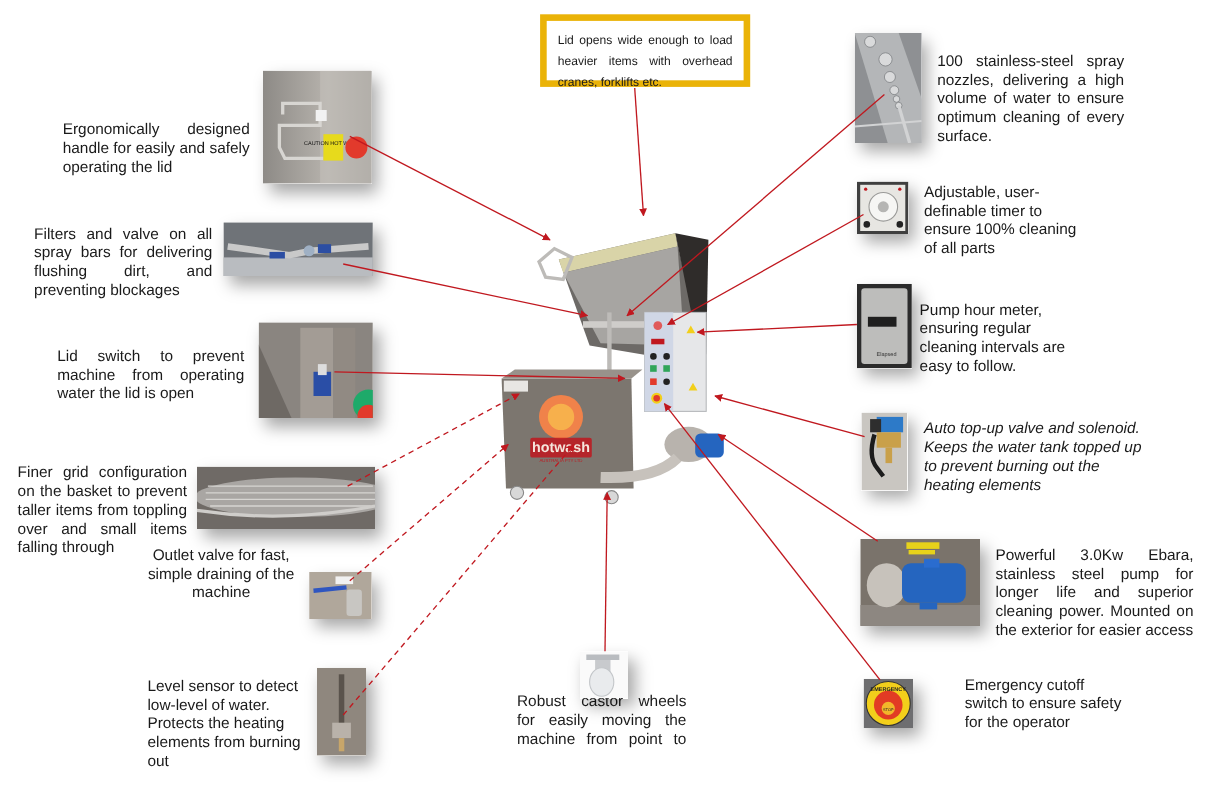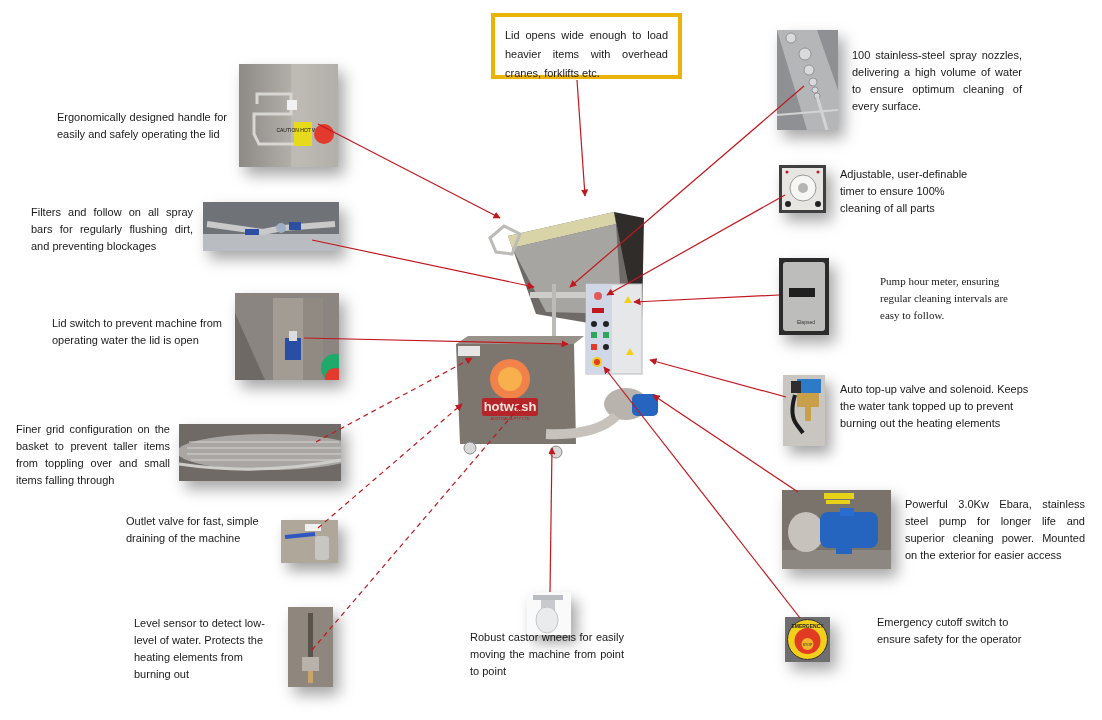--- a/index.html
+++ b/index.html
@@ -1,43 +1,43 @@
 <!DOCTYPE html>
 <html><head>
 <meta charset="utf-8">
 <style>
   html, body { margin:0; padding:0; background:#ffffff; }
   body { width:1102px; height:720px; position:relative; overflow:hidden;
          font-family:"Liberation Sans", "DejaVu Sans", sans-serif; color:#1a1a1a; }
-  .txt { position:absolute; font-size:11px; line-height:17px; }
+  .txt { position:absolute; font-size:14px; line-height:17px; }
   .txt.j { text-align:justify; text-align-last:left; }
   .photo { position:absolute; box-shadow: 6px 8px 14px rgba(0,0,0,0.35); overflow:hidden; }
-  .callout-box { position:absolute; border:4px solid #eab308; background:#fff; padding:9px 10px; box-sizing:border-box; }
+  .callout-box { position:absolute; border:6px solid #eab308; background:#fff; padding:9px 10px; box-sizing:border-box; }
   svg.overlay { position:absolute; left:0; top:0; width:1102px; height:720px; pointer-events:none; }
   .machine { position:absolute; }
 </style>
 </head>
 <body>
 
 <div class="callout-box" style="left:491px;top:13px;width:191px;height:66px;">
   <div class="txt j" style="position:static;font-size:11px;line-height:19px;">Lid opens wide enough to load heavier items with overhead cranes, forklifts etc.</div>
 </div>
 
 <div class="txt j" style="left:57px;top:109px;width:170px;">Ergonomically designed handle for easily and safely operating the lid</div>
-<div class="txt j" style="left:31px;top:204px;width:162px;">Filters and follow on all spray bars for regularly  flushing dirt, and preventing blockages</div>
+<div class="txt j" style="left:31px;top:204px;width:162px;">Filters and valve on all spray bars for delivering  flushing dirt, and preventing blockages</div>
 <div class="txt j" style="left:52px;top:315px;width:170px;">Lid switch to prevent machine from operating water the lid is open</div>
 <div class="txt j" style="left:16px;top:421px;width:154px;">Finer grid configuration  on the basket to prevent taller items from toppling over and small items falling through</div>
-<div class="txt" style="left:126px;top:513px;width:150px;">Outlet valve for fast, simple draining of the machine</div>
+<div class="txt" style="left:126px;top:496px;width:150px;text-align:center;">Outlet valve for fast, simple draining of the machine</div>
 <div class="txt" style="left:134px;top:615px;width:140px;">Level sensor to detect low-level of water. Protects the heating elements from burning out</div>
 <div class="txt j" style="left:470px;top:629px;width:154px;height:51px;overflow:hidden;">Robust castor wheels for easily moving the machine from point to point</div>
 
 <div class="txt j" style="left:852px;top:47px;width:170px;">100 stainless-steel spray nozzles, delivering a high volume of water to ensure optimum cleaning of every surface.</div>
 <div class="txt" style="left:840px;top:166px;width:140px;">Adjustable, user-definable timer to ensure 100% cleaning of all parts</div>
-<div class="txt" style="left:880px;top:273px;width:140px;font-family:Liberation Serif, serif;">Pump hour meter, ensuring regular cleaning intervals are easy to follow.</div>
-<div class="txt" style="left:840px;top:381px;width:200px;">Auto top-up valve and solenoid. Keeps the water tank topped up to prevent burning out the heating elements</div>
+<div class="txt" style="left:836px;top:273px;width:140px;">Pump hour meter, ensuring regular cleaning intervals are easy to follow.</div>
+<div class="txt" style="left:840px;top:381px;width:200px;font-style:italic;">Auto top-up valve and solenoid. Keeps the water tank topped up to prevent burning out the heating elements</div>
 <div class="txt j" style="left:905px;top:496px;width:180px;">Powerful 3.0Kw Ebara, stainless steel pump for longer life and superior cleaning power. Mounted on the exterior for easier access</div>
 <div class="txt" style="left:843px;top:614px;width:150px;margin-left:34px;">Emergency cutoff switch to ensure safety for the operator</div>
 
 <div class="photo" style="left:239px;top:64px;width:99px;height:103px;">
   <svg width="99" height="103" viewBox="0 0 99 103">
     <defs>
         <linearGradient id="gh" x1="0" x2="1">
           <stop offset="0" stop-color="#8d8a86"></stop>
           <stop offset="0.6" stop-color="#b7b3ad"></stop>
           <stop offset="1" stop-color="#9a9690"></stop>

